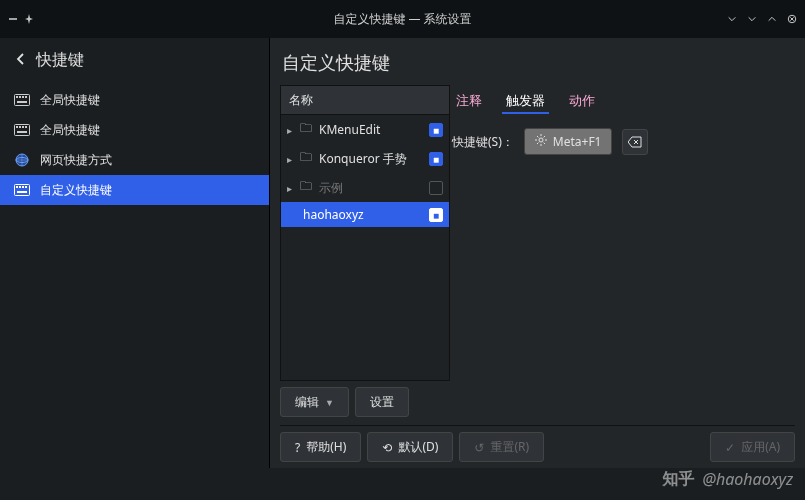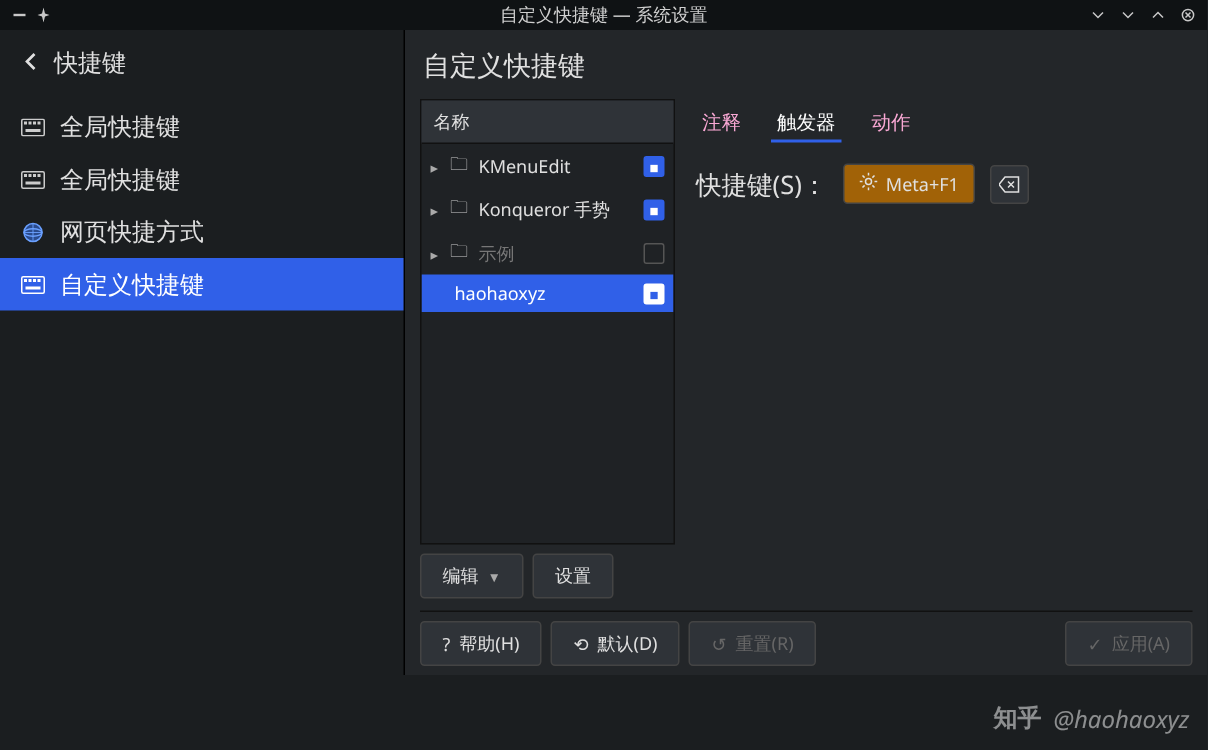--- a/index.html
+++ b/index.html
@@ -7,21 +7,21 @@
   width: 805px; height: 500px;
   background: #1b1e20;
   font-family: "Noto Sans", "Segoe UI", sans-serif;
   font-size: 13px;
   color: #e0e0e0;
   overflow: hidden;
   position: relative;
 }
 
 .titlebar {
-  height: 20px;
+  height: 38px;
   background: #0f1214;
   display: flex;
   align-items: center;
   padding: 0 8px;
   position: relative;
 }
 .titlebar .left-icons { display: flex; gap: 6px; align-items: center; }
 .titlebar .title {
   position: absolute; left: 0; right: 0; text-align: center;
   font-size: 12px; color: #d0d0d0; pointer-events: none;
@@ -41,34 +41,34 @@
   display: flex; align-items: center; gap: 8px;
   padding: 10px 14px 14px 14px;
   font-size: 16px; font-weight: 500;
 }
 .back-arrow { font-size: 16px; cursor: pointer; }
 .sidebar-list { display: flex; flex-direction: column; }
 .sidebar-item {
   display: flex; align-items: center; gap: 10px;
   padding: 6px 14px;
   cursor: pointer;
-  font-size: 16px;
+  font-size: 12px;
 }
 .sidebar-item.active { background: #3060e8; color: #fff; }
 .sb-icon { width: 16px; height: 16px; display: inline-flex; align-items: center; justify-content: center; }
 
 .content {
   flex: 1;
   background: #232629;
   display: flex; flex-direction: column;
   padding: 10px 10px 6px 10px;
 }
 .page-title { font-size: 18px; font-weight: 500; margin: 2px 0 10px 2px; }
 
-.middle-row { display: flex; gap: 12px; flex: 1; min-height: 0; }
+.middle-row { display: flex; gap: 0; flex: 1; min-height: 0; }
 
 .tree-panel {
   width: 170px;
   display: flex; flex-direction: column;
   border: 1px solid #111;
   background: #1f2225;
 }
 .tree-header {
   background: #2f3338;
   padding: 5px 8px;
@@ -97,23 +97,23 @@
 .tree-row.dim .label { color: #777; }
 .tree-row.selected { background: #3060e8; color: #fff; }
 .tree-row.selected .chk.on { background: #fff; color: #3060e8; border-color: #fff; }
 
 .right-panel { flex: 1; display: flex; flex-direction: column; }
 .tabs { display: flex; gap: 16px; padding: 4px 2px 8px 2px; font-size: 13px; }
 .tab { cursor: pointer; color: #f9a8d4; padding: 2px 4px; }
 .tab.active { color: #fff; border-bottom: 2px solid #3060e8; }
 
 .field-row { display: flex; align-items: center; gap: 10px; padding: 6px 2px; }
-.field-label { font-size: 17px; }
+.field-label { font-size: 12px; }
 .shortcut-btn {
-  background: #a16207; border: 1px solid #444; color: #e0e0e0;
+  background: #737373; border: 1px solid #444; color: #e0e0e0;
   padding: 4px 10px; border-radius: 3px;
   display: inline-flex; align-items: center; gap: 6px;
   cursor: pointer; font-size: 12px;
 }
 .clear-btn {
   background: #2f3338; border: 1px solid #444; color: #e0e0e0;
   width: 26px; height: 26px; border-radius: 3px;
   display: inline-flex; align-items: center; justify-content: center;
   cursor: pointer; font-size: 12px;
 }

